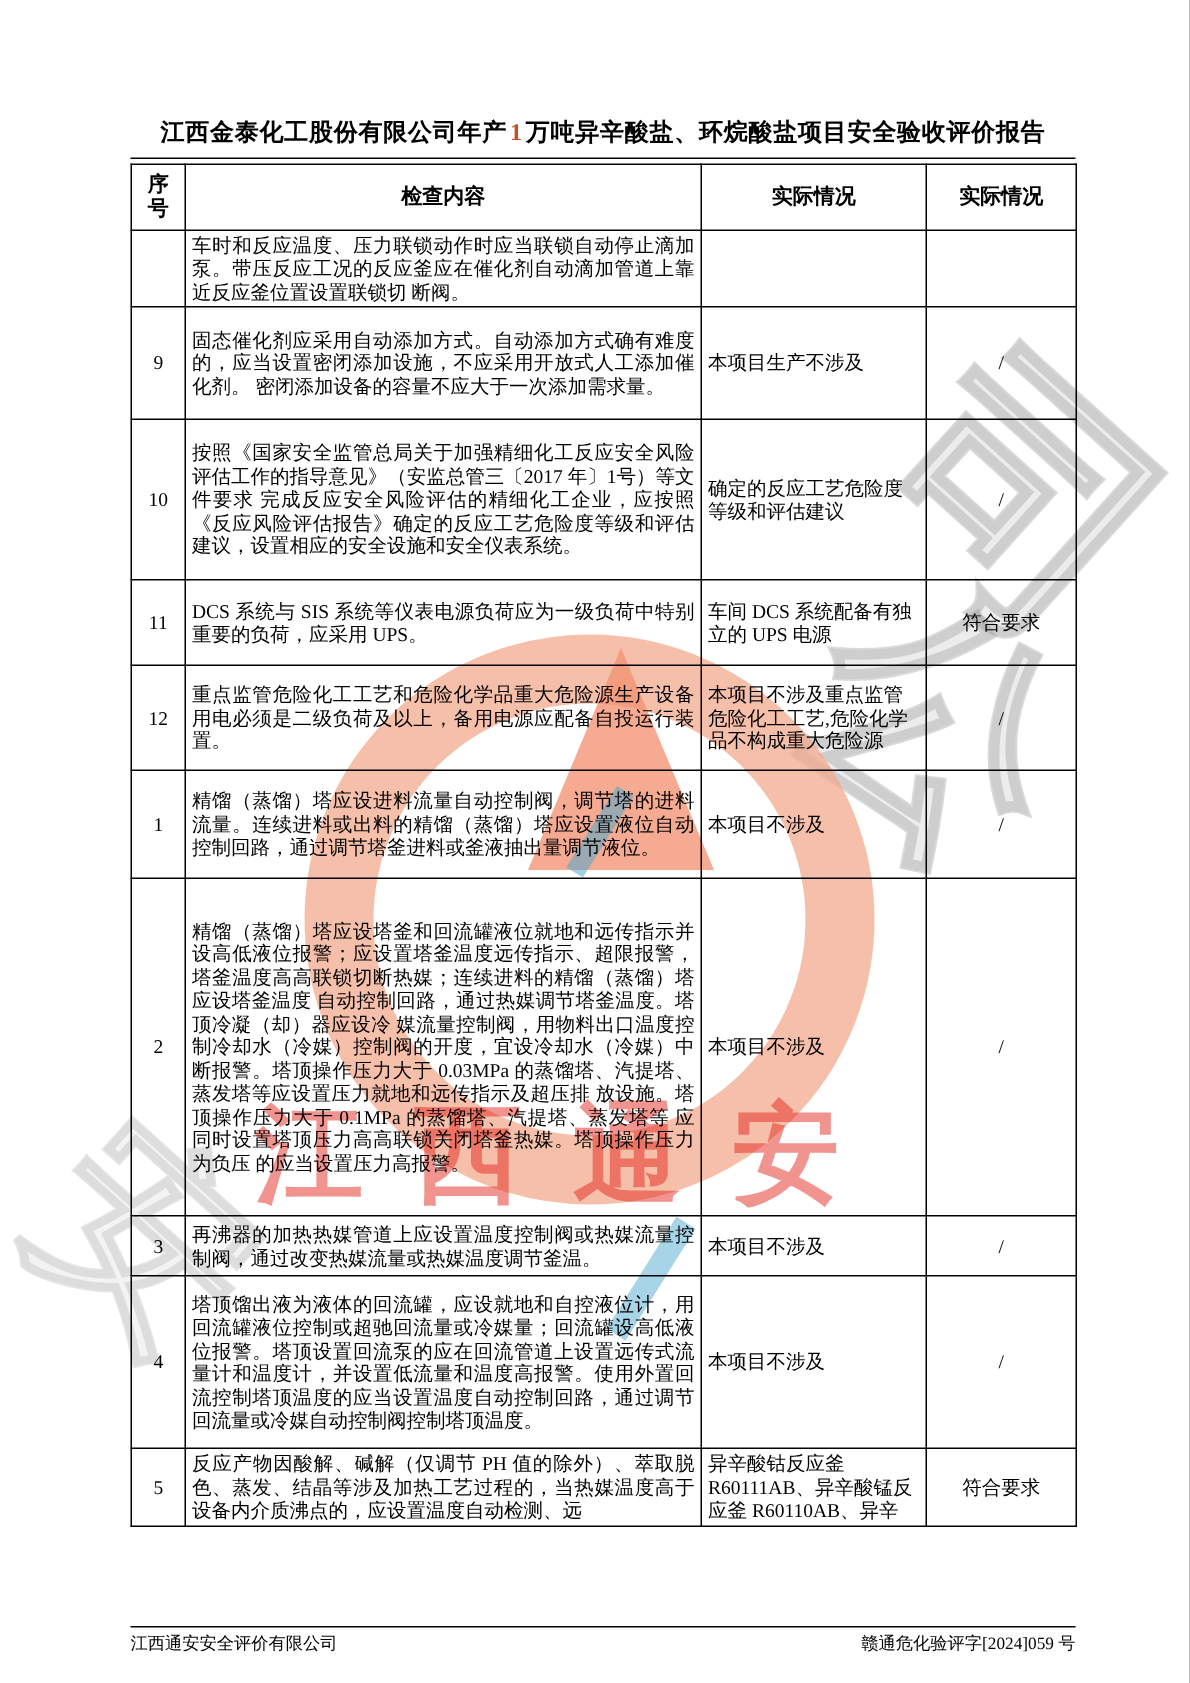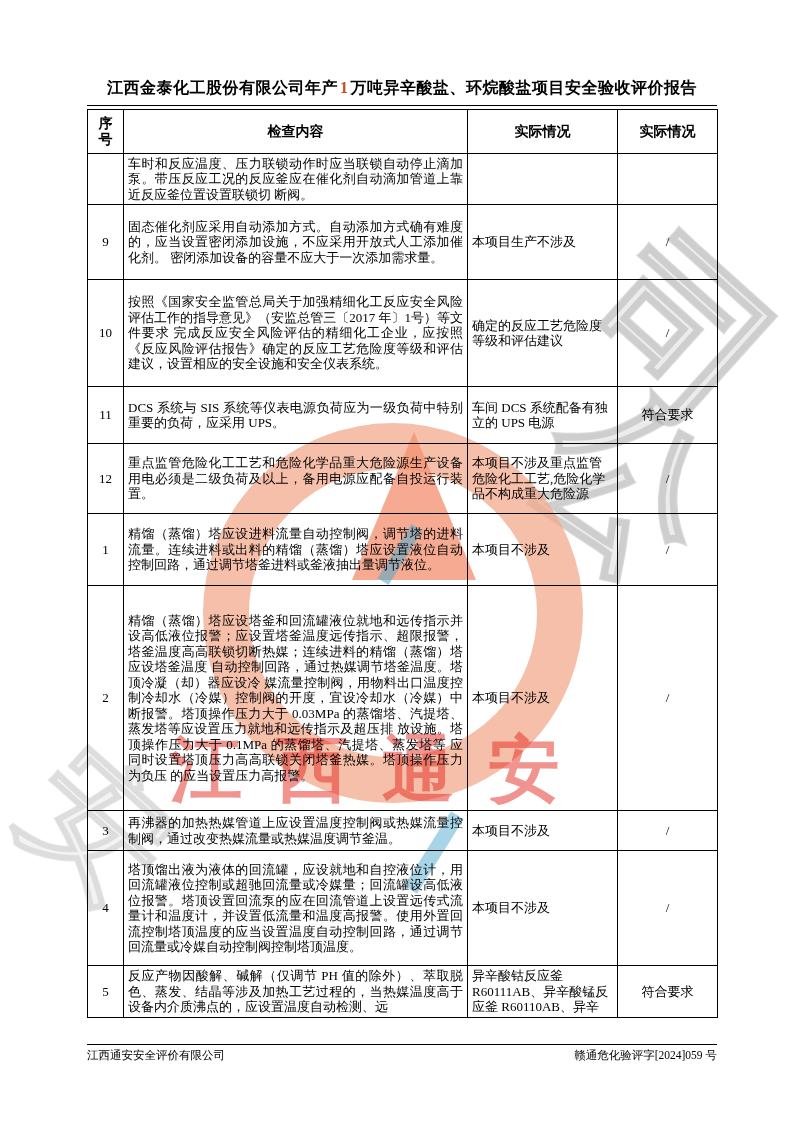--- a/index.html
+++ b/index.html
@@ -31,21 +31,21 @@
   tr.hdr{height:44px;}
   td.c-no{text-align:center;vertical-align:middle;font-size:13px;padding:0;}
   td.c-content{text-align:justify;vertical-align:middle;padding:1px 4px;}
   td.c-actual{text-align:left;vertical-align:middle;padding:1px 4px;}
   td.c-conform{text-align:center;vertical-align:middle;padding:0 2px;}
   tr.section-row td{
     text-align:center;font-weight:bold;font-size:13.5px;
     height:20px;padding:0;
   }
   .footer{
-    position:absolute;left:87px;top:1044px;width:630px;z-index:1;
+    position:absolute;left:87px;top:1084px;width:630px;z-index:1;
     border-top:1.5px solid #000;padding-top:3px;
     font-size:11.5px;
     display:flex;justify-content:space-between;align-items:flex-end;
   }
   .footer .fpage{position:absolute;left:0;right:0;text-align:center;}
   
   .wm{position:absolute;inset:0;z-index:2;pointer-events:none;mix-blend-mode:multiply;}
   .wm-ring{
     position:absolute;left:203px;top:423px;width:288px;height:288px;
     border:46px solid rgba(243,169,141,0.75);border-radius:50%;

